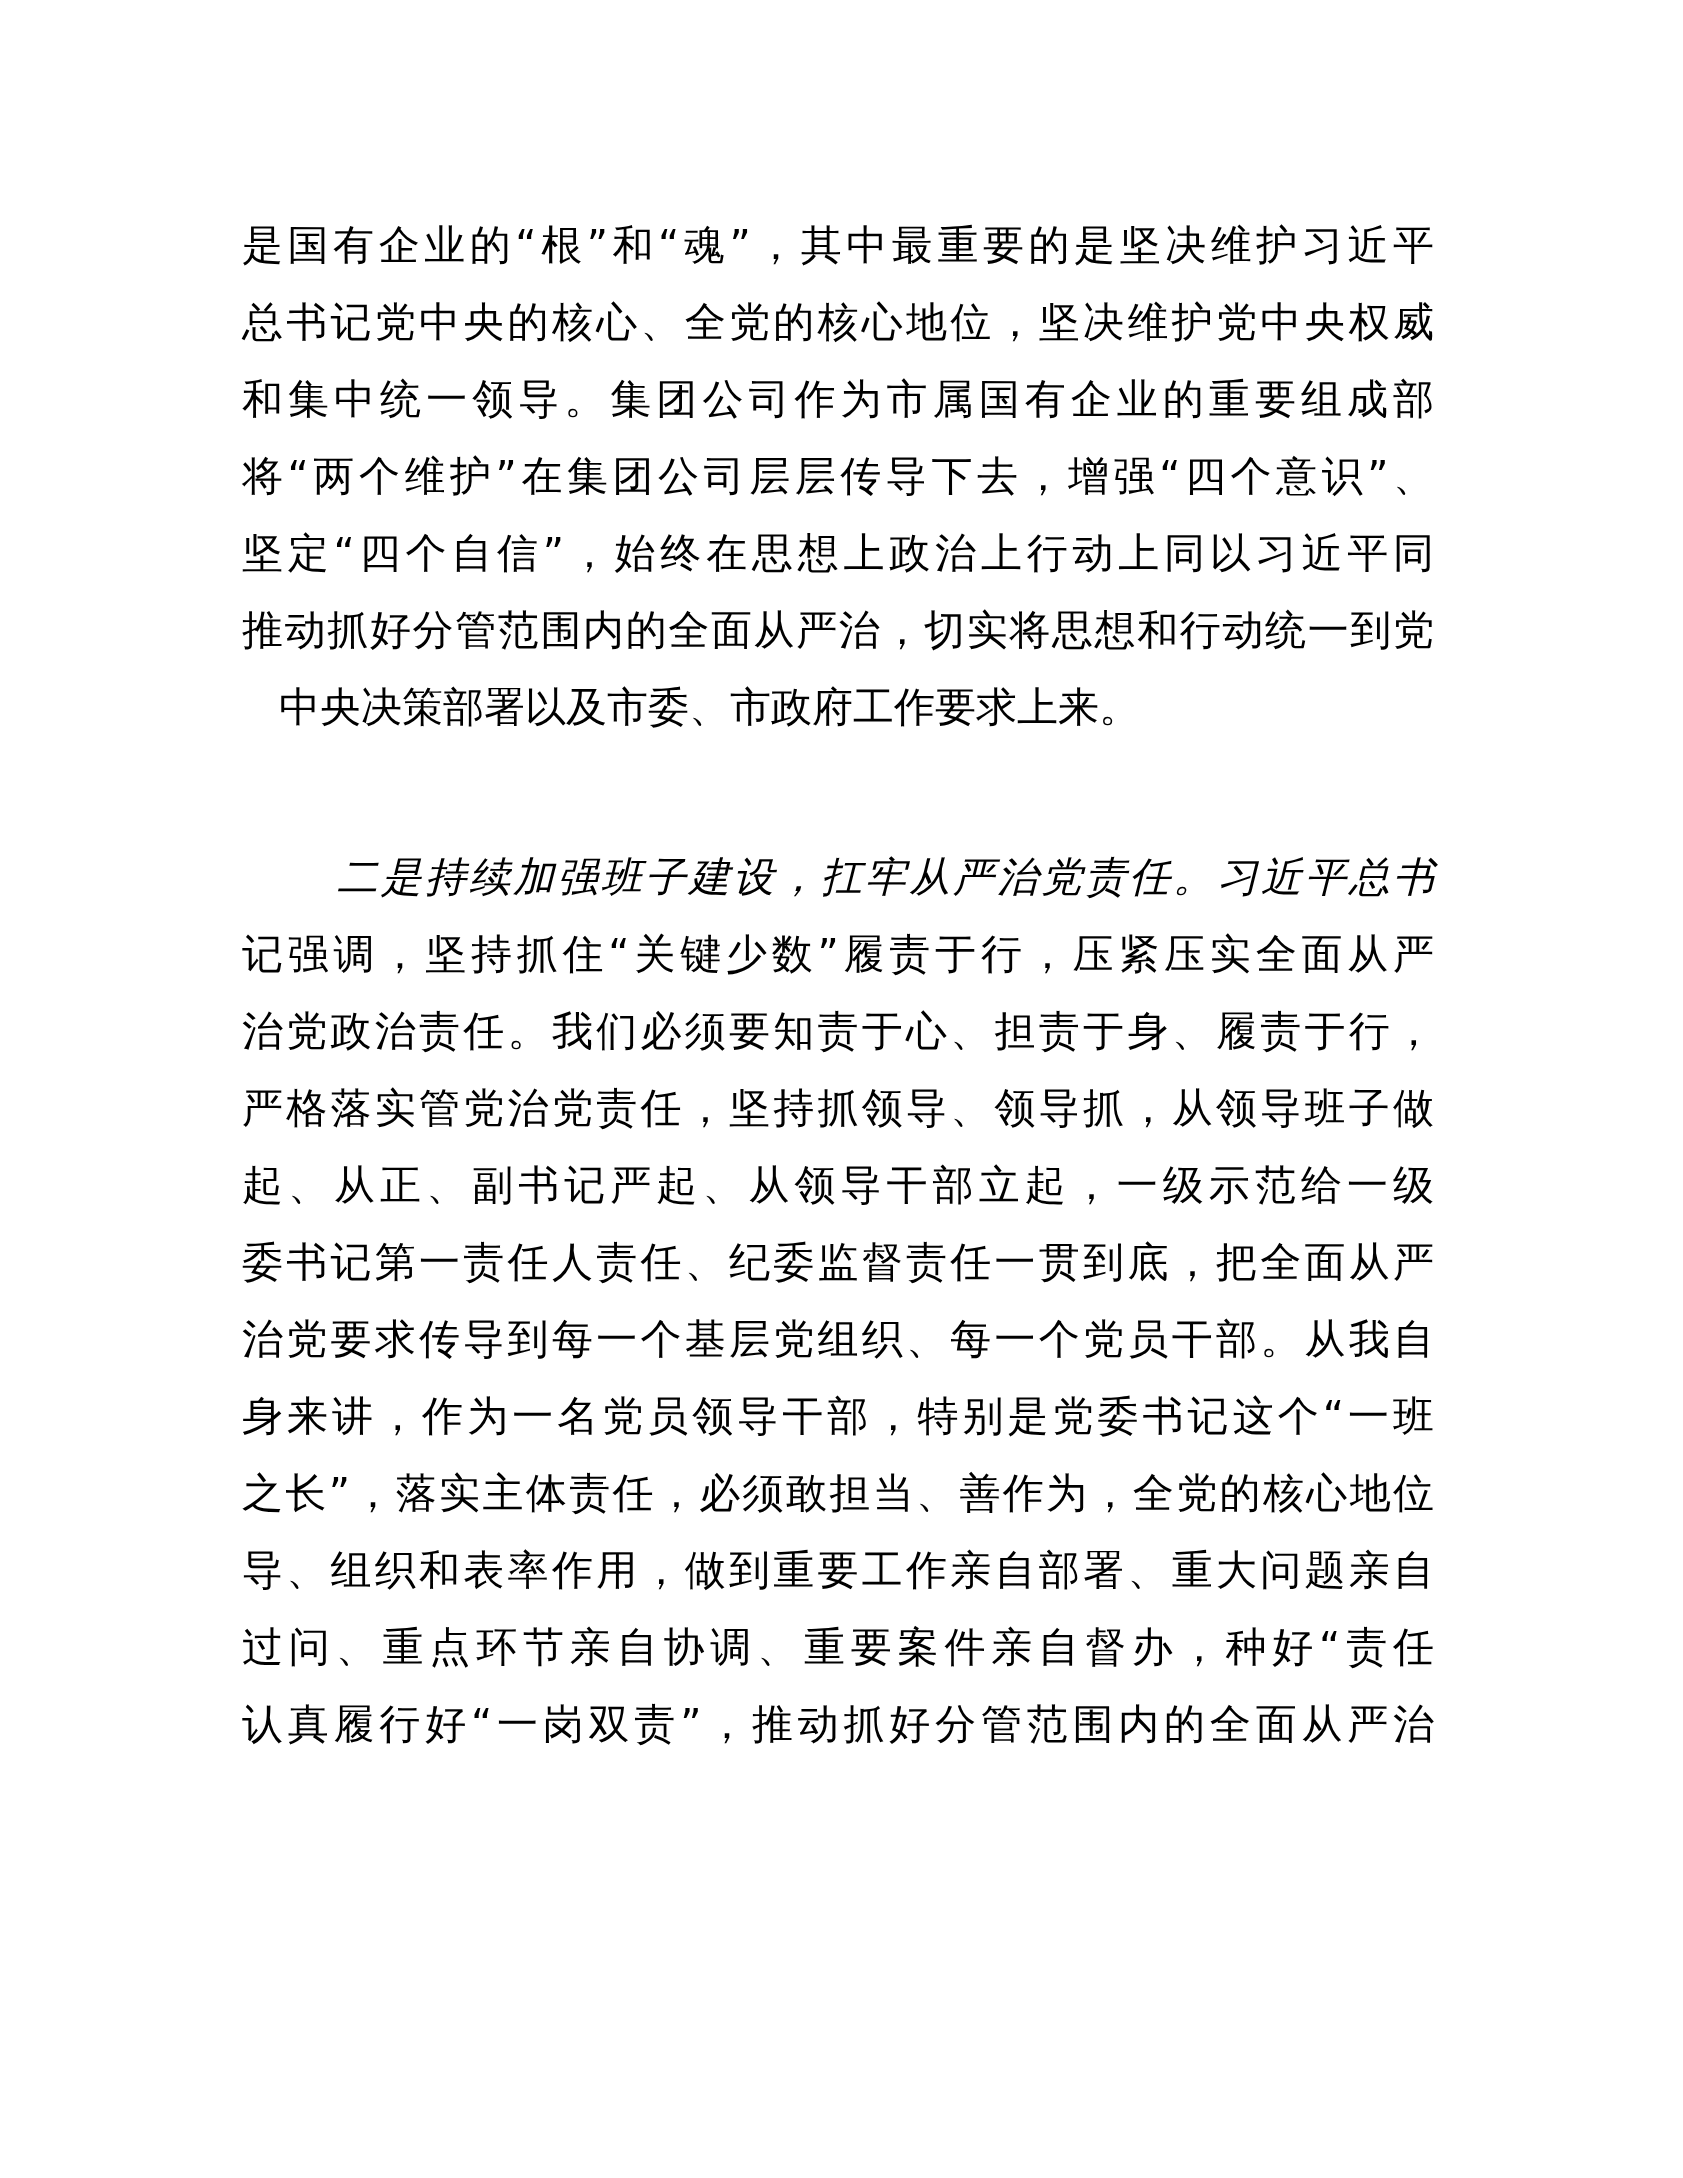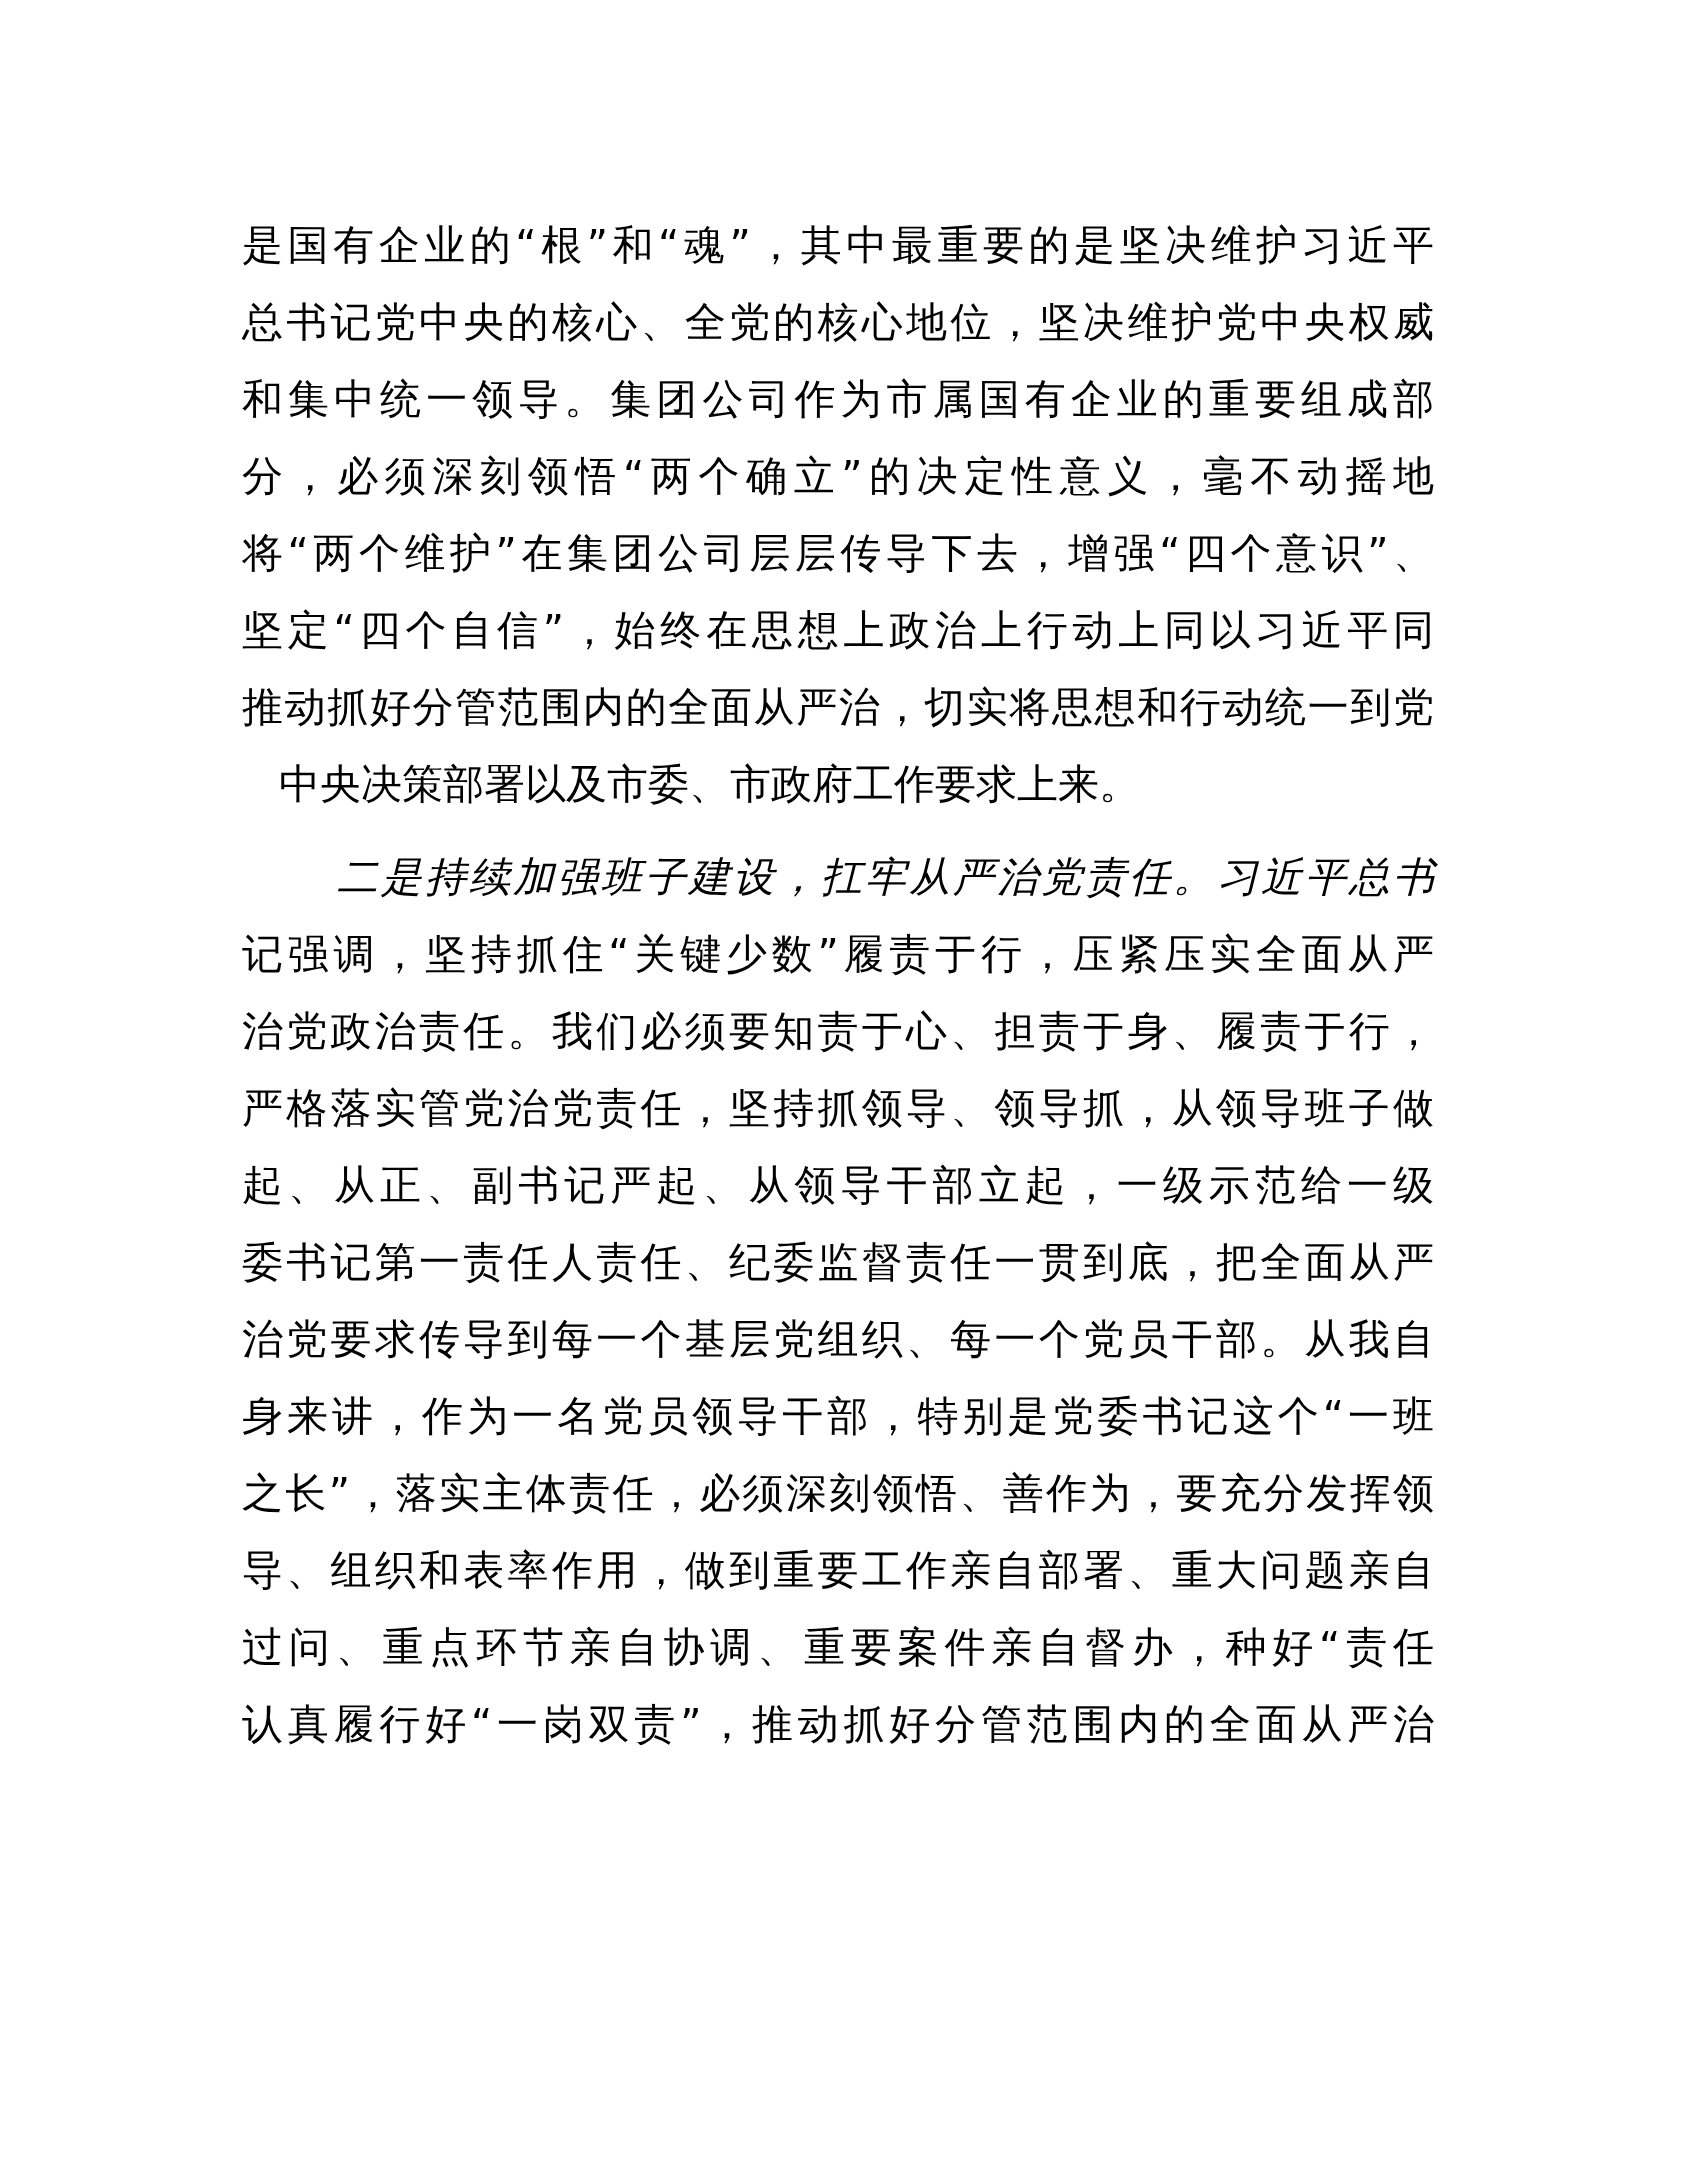--- a/index.html
+++ b/index.html
@@ -20,35 +20,34 @@
   #p2 { top: 839px; }
 </style>
 </head>
 <body>
 
 <div class="page">
   <div class="para" id="p1">
     <div class="line">是国有企业的“根”和“魂”，其中最重要的是坚决维护习近平</div>
     <div class="line">总书记党中央的核心、全党的核心地位，坚决维护党中央权威</div>
     <div class="line">和集中统一领导。集团公司作为市属国有企业的重要组成部</div>
-    <div class="line">分，必须深刻领悟“两个确立”的决定性意义，毫不动摇地</div>
     <div class="line">将“两个维护”在集团公司层层传导下去，增强“四个意识”、</div>
     <div class="line">坚定“四个自信”，始终在思想上政治上行动上同以习近平同</div>
     <div class="line">推动抓好分管范围内的全面从严治，切实将思想和行动统一到党</div>
     <div class="line last">中央决策部署以及市委、市政府工作要求上来。</div>
   </div>
 
   <div class="para" id="p2">
     <div class="line indent">二是持续加强班子建设，扛牢从严治党责任。习近平总书</div>
     <div class="line">记强调，坚持抓住“关键少数”履责于行，压紧压实全面从严</div>
     <div class="line">治党政治责任。我们必须要知责于心、担责于身、履责于行，</div>
     <div class="line">严格落实管党治党责任，坚持抓领导、领导抓，从领导班子做</div>
     <div class="line">起、从正、副书记严起、从领导干部立起，一级示范给一级</div>
     <div class="line">委书记第一责任人责任、纪委监督责任一贯到底，把全面从严</div>
     <div class="line">治党要求传导到每一个基层党组织、每一个党员干部。从我自</div>
     <div class="line">身来讲，作为一名党员领导干部，特别是党委书记这个“一班</div>
-    <div class="line">之长”，落实主体责任，必须深刻领悟、善作为，要充分发挥领</div>
+    <div class="line">之长”，落实主体责任，必须敢担当、善作为，全党的核心地位</div>
     <div class="line">导、组织和表率作用，做到重要工作亲自部署、重大问题亲自</div>
     <div class="line">过问、重点环节亲自协调、重要案件亲自督办，种好“责任</div>
     <div class="line">认真履行好“一岗双责”，推动抓好分管范围内的全面从严治</div>
   </div>
 </div>
 
 
 </body></html>

